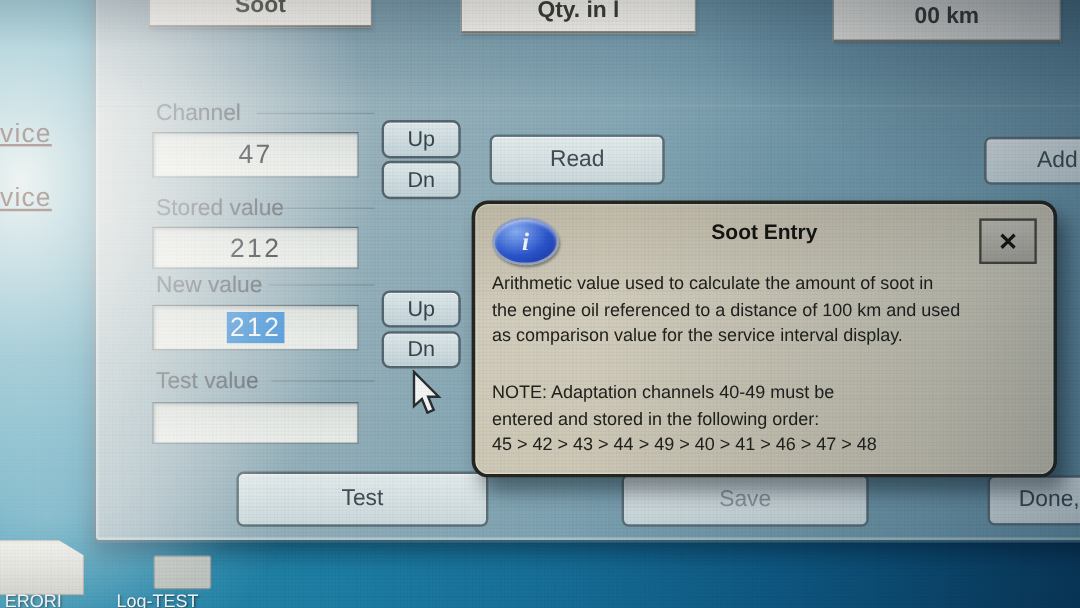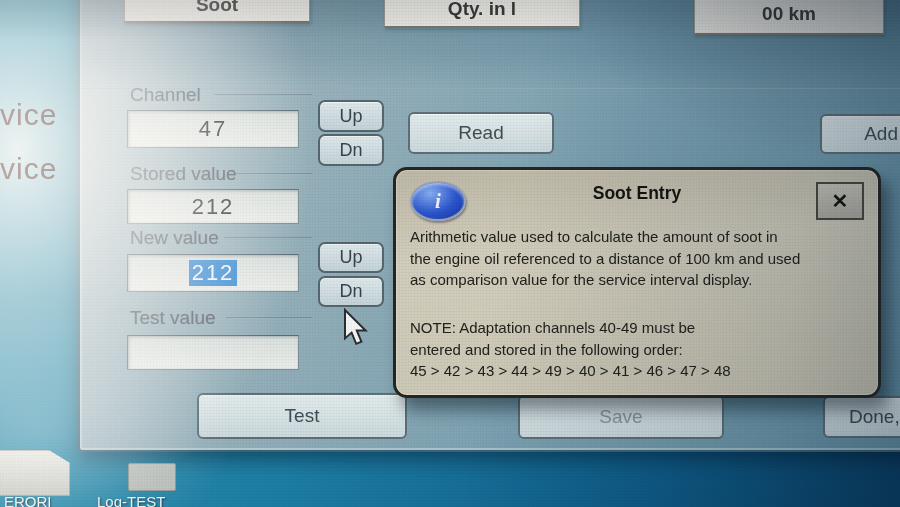--- a/index.html
+++ b/index.html
@@ -73,21 +73,21 @@
   }
   .dlg-text{color:#21211c;font-size:15px;line-height:21.5px;white-space:nowrap;}
   
   .doc-icon{
     background:linear-gradient(#e8e8e2,#c9c9c2);
     clip-path:polygon(0 0,72% 0,100% 28%,100% 100%,0 100%);
     box-shadow:inset 0 0 0 1px rgba(120,120,115,.5);
   }
   .mini-icon{background:#b9bfba;border:1px solid #8e948f;border-radius:2px;}
   .desk-lbl{color:#eef4f6;font-size:15px;text-shadow:1px 1px 2px rgba(0,0,0,.65);white-space:nowrap;}
-  .ghost{color:rgba(150,108,98,.55);font-size:30px;letter-spacing:1px;}
+  .ghost{color:rgba(150,108,98,.55);font-size:22px;letter-spacing:1px;text-decoration:underline;}
   
   .overlay{pointer-events:none;}
   .lcd{
     left:0;top:0;width:900px;height:507px;opacity:.55;
     background:
       repeating-linear-gradient(0deg,rgba(10,20,30,.05) 0 1px,transparent 1px 3px),
       repeating-linear-gradient(90deg,rgba(10,20,30,.04) 0 1px,transparent 1px 3px);
   }
   .glare{
     left:0;top:0;width:900px;height:507px;

